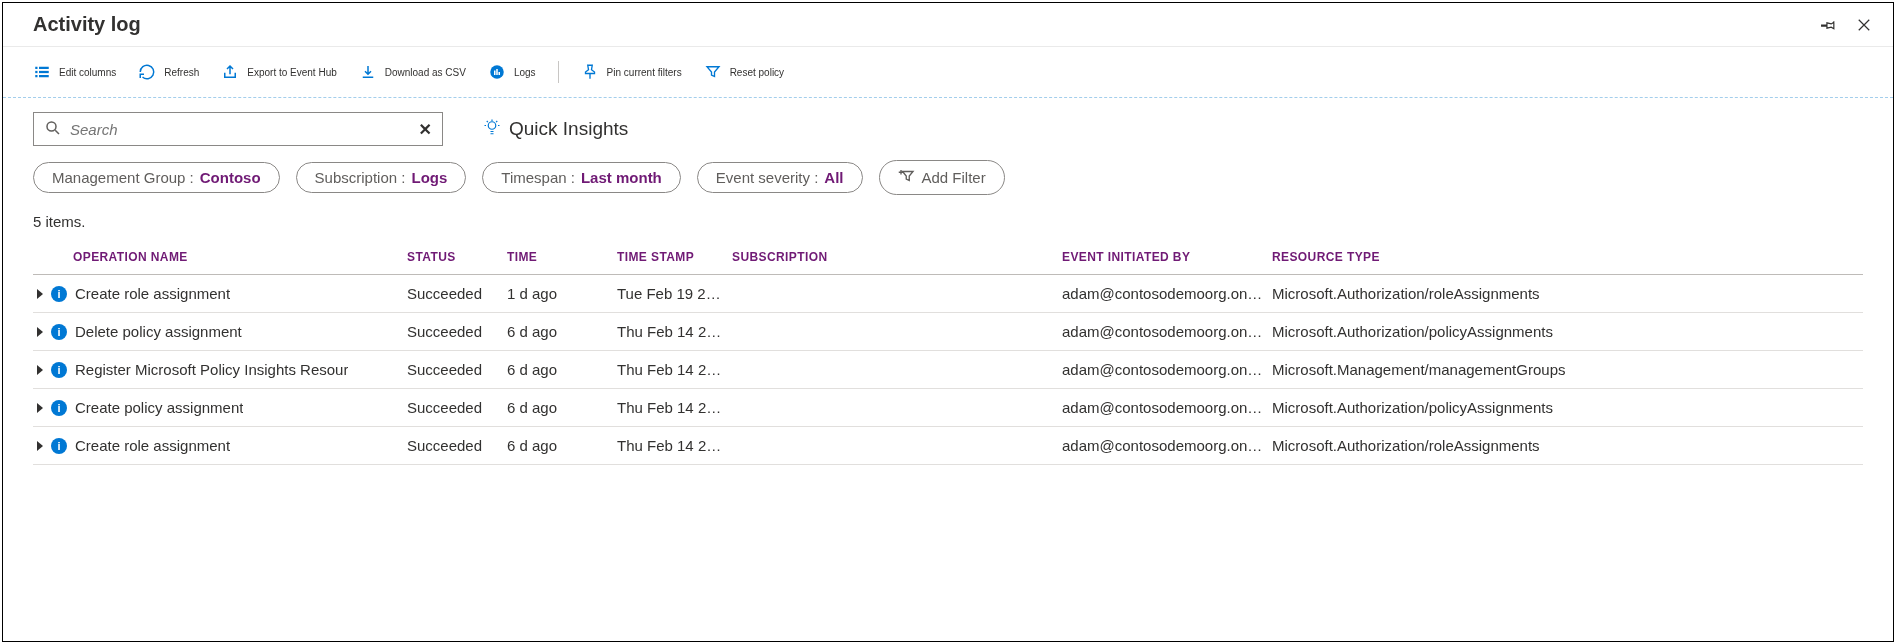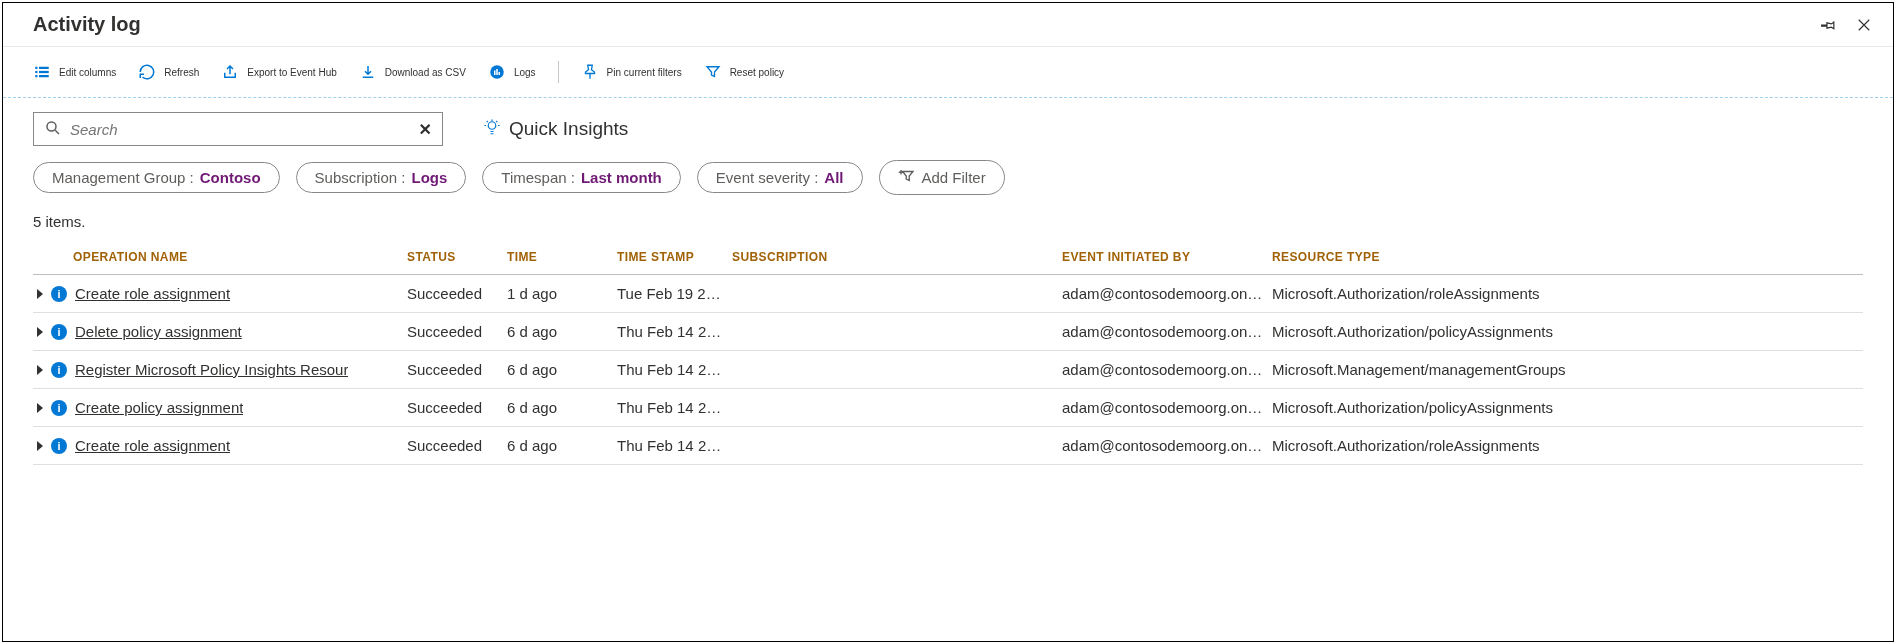--- a/index.html
+++ b/index.html
@@ -110,21 +110,21 @@
     margin: 0 30px;
     width: calc(100% - 60px);
   }
   .thead, .trow {
     display: grid;
     grid-template-columns: 370px 100px 110px 115px 330px 210px 1fr;
     align-items: center;
     border-bottom: 1px solid #e1dfdd;
   }
   .thead {
-    color: #a16207;
+    color: #701a75;
     font-size: 12px;
     font-weight: 600;
     letter-spacing: 0.4px;
     padding: 10px 0;
     border-bottom: 1px solid #bebbb8;
   }
   .thead .th { padding: 0 4px; text-transform: uppercase; }
   .trow {
     padding: 10px 0;
     font-size: 15px;
@@ -150,21 +150,21 @@
     border-radius: 50%;
     background: #0078d4;
     color: #fff;
     font-size: 11px;
     font-weight: 700;
     display: flex;
     align-items: center;
     justify-content: center;
     flex: 0 0 auto;
   }
-  .op-name { overflow: hidden; text-overflow: ellipsis; white-space: nowrap; text-decoration: underline; }
+  .op-name { overflow: hidden; text-overflow: ellipsis; white-space: nowrap; }
 </style>
 </head>
 <body>
 
 <div class="blade">
 
   <div class="blade-header">
     <div class="blade-title">Activity log</div>
     <div class="blade-actions">
       <span class="icon-btn">

